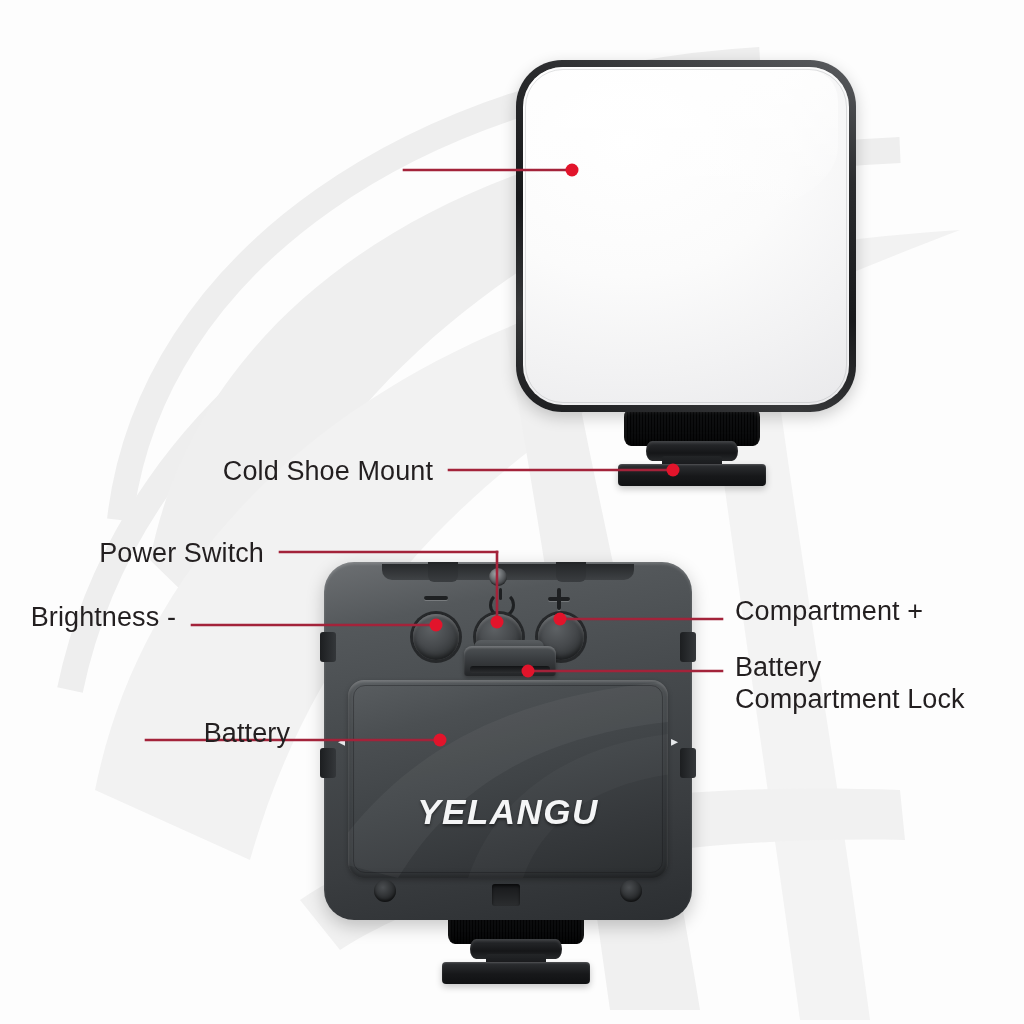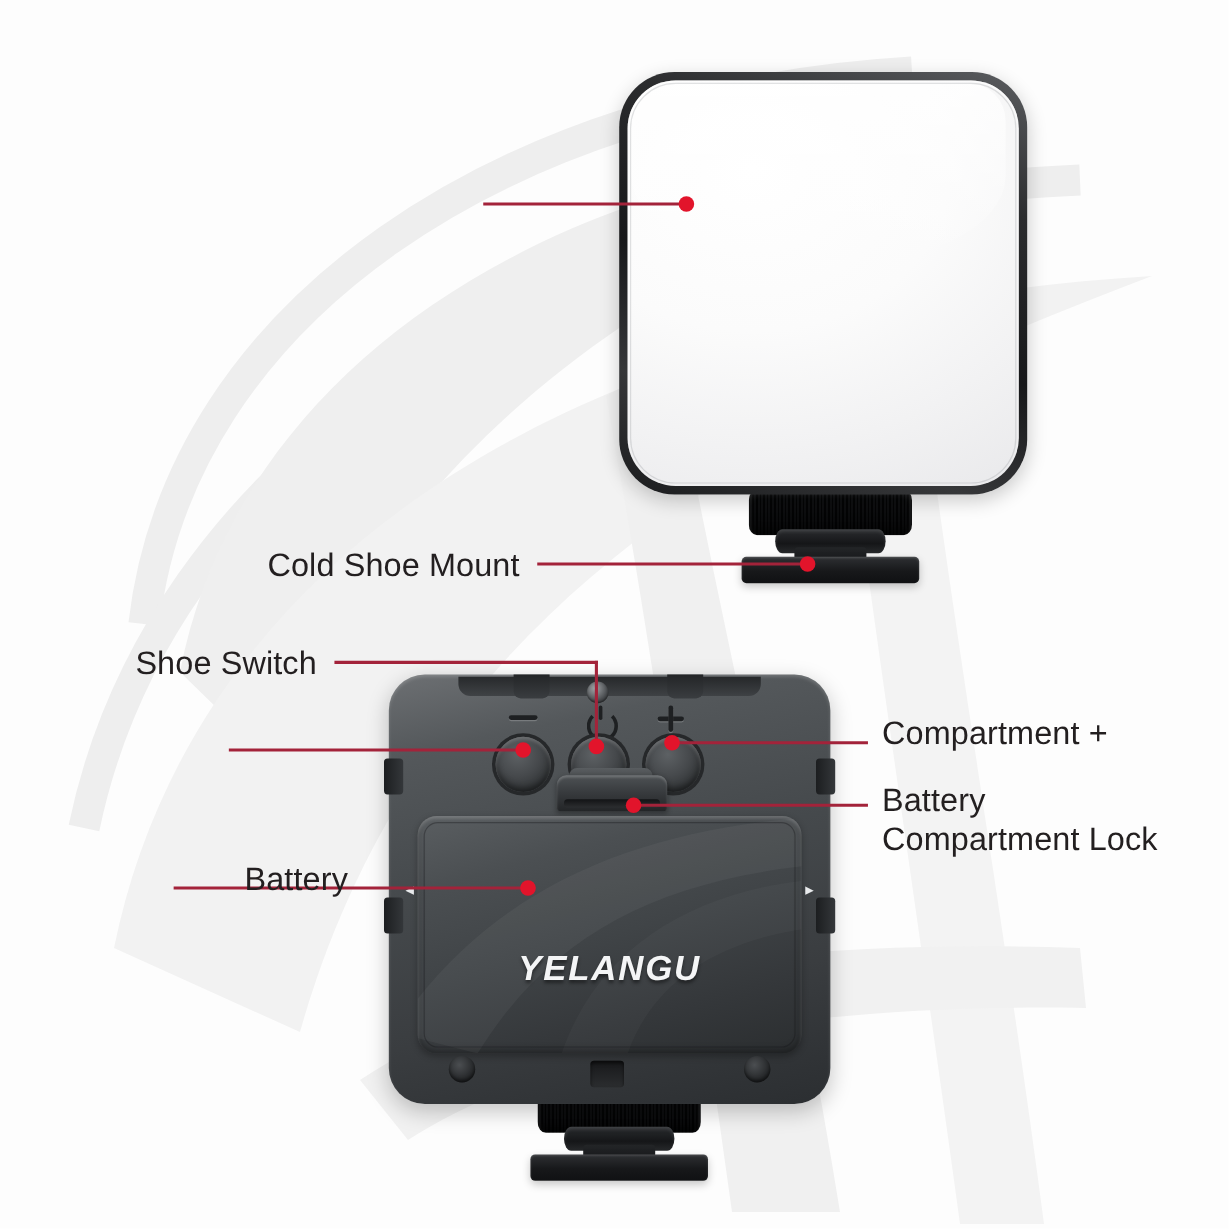--- a/index.html
+++ b/index.html
@@ -273,21 +273,21 @@
     inset: 0;
     border-radius: 16px;
     overflow: hidden;
     opacity: .35;
   }
   .brand {
     position: absolute;
     left: 0; right: 0; top: 112px;
     text-align: center;
     color: #f4f5f6;
-    font-size: 29px;
+    font-size: 35px;
     font-weight: 700;
     font-style: italic;
     letter-spacing: 1.5px;
     font-family: "Liberation Sans", "DejaVu Sans", sans-serif;
     text-shadow: 0 2px 3px rgba(0,0,0,.45);
   }
 
   
   .clip {
     position: absolute;
@@ -415,18 +415,19 @@
         <circle cx="673" cy="470" r="6.5"></circle>
         <circle cx="497" cy="622" r="6.5"></circle>
         <circle cx="436" cy="625" r="6.5"></circle>
         <circle cx="560" cy="619" r="6.5"></circle>
         <circle cx="528" cy="671" r="6.5"></circle>
         <circle cx="440" cy="740" r="6.5"></circle>
       </g>
   </svg>
 
   <div class="label r" id="lbl-cold-shoe-mount" style="top: 456px; right: 591px; text-align: left;">Cold Shoe Mount</div>
-  <div class="label r" id="lbl-power-switch" style="top: 538px; right: 760px; text-align: right;">Shoe Switch</div>
+  <div class="label r" id="lbl-power-switch" style="top: 538px; right: 760px; text-align: right;">Power Switch</div>
+  <div class="label r" id="lbl-brightness-down" style="top: 602px; right: 848px; text-align: right;">Brightness -</div>
   <div class="label l" id="lbl-brightness-up" style="top: 596px; left: 735px; text-align: left;">Compartment +</div>
   <div class="label l" id="lbl-battery-lock" style="top: 652px; left: 735px; text-align: left;"><div>Battery</div><div>Compartment Lock</div></div>
   <div class="label r" id="lbl-battery-compartment" style="top: 718px; right: 734px; text-align: right;"><div>Battery</div></div>
 
 </div>
 
 </body></html>

